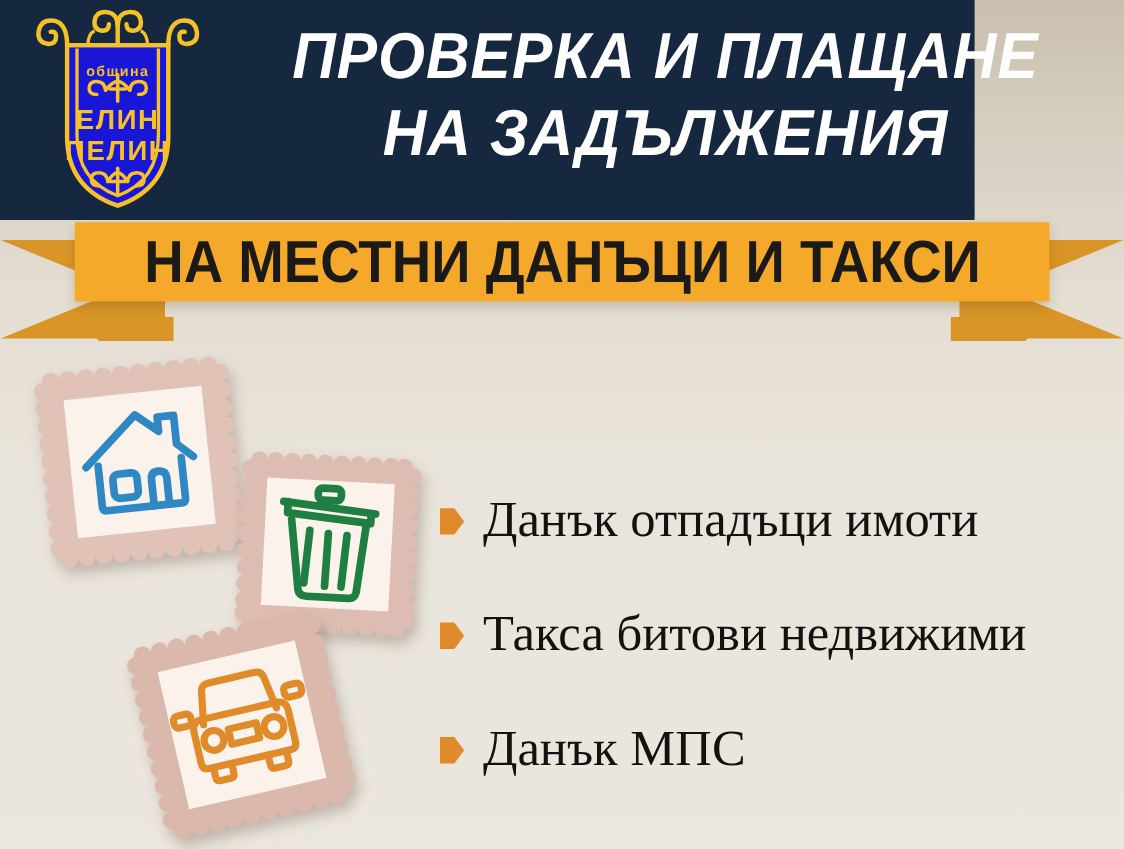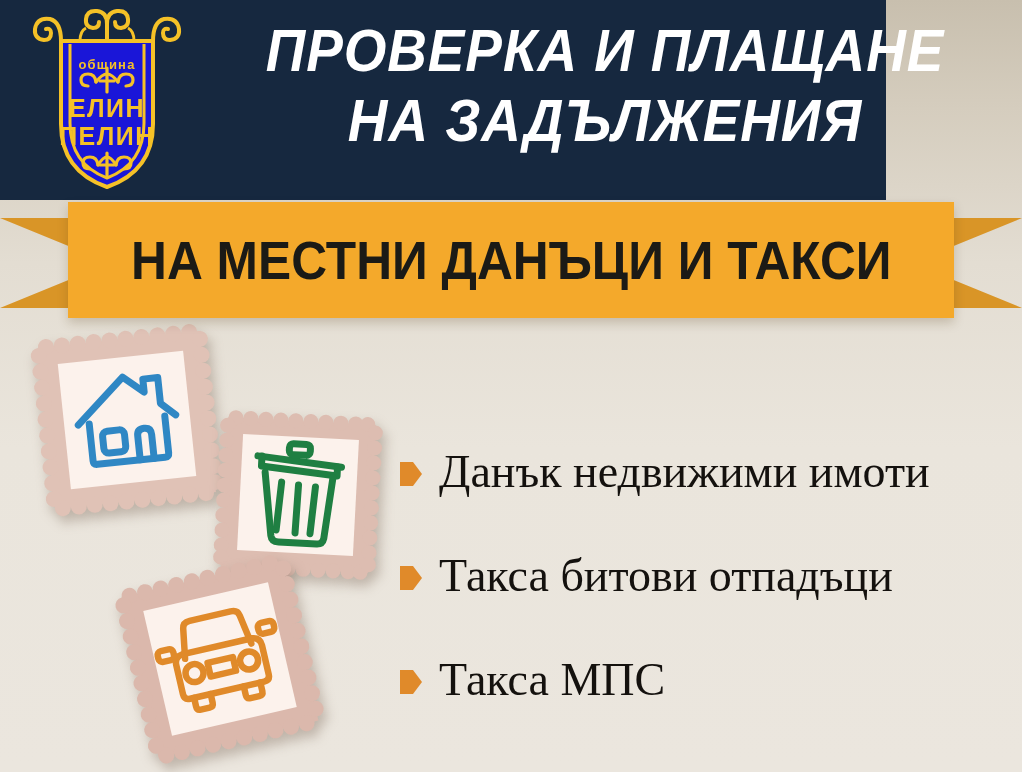--- a/index.html
+++ b/index.html
@@ -96,21 +96,21 @@
   }
   .ribbon-fold.right {
     right: 68px;
     clip-path: polygon(0 0, 90px 0, 68px 22px, 0 22px);
   }
   .ribbon-band {
     position: absolute;
     left: 68px;
     top: 6px;
     width: 886px;
-    height: 116px;
+    height: 72px;
     background: #f4a92b;
     box-shadow: 0 5px 10px rgba(80,60,20,0.22);
     display: flex;
     align-items: center;
     justify-content: center;
   }
   .ribbon-text {
     color: #1b1a16;
     font-family: "Liberation Sans", sans-serif;
     font-weight: bold;
@@ -418,31 +418,31 @@
       </svg>
     </div>
   </div>
 
   <div class="list">
 
     <div class="list-item">
       <svg class="bullet" viewBox="0 0 22 26">
         <path d="M0 1 L13 1 L22 13 L13 25 L0 25 Z" fill="#e08a2a"></path>
       </svg>
-      <span class="list-label">Данък недвижими имоти</span>
+      <span class="list-label">Данък отпадъци имоти</span>
     </div>
 
     <div class="list-item">
       <svg class="bullet" viewBox="0 0 22 26">
         <path d="M0 1 L13 1 L22 13 L13 25 L0 25 Z" fill="#e08a2a"></path>
       </svg>
-      <span class="list-label">Такса битови отпадъци</span>
+      <span class="list-label">Такса битови недвижими</span>
     </div>
 
     <div class="list-item">
       <svg class="bullet" viewBox="0 0 22 26">
         <path d="M0 1 L13 1 L22 13 L13 25 L0 25 Z" fill="#e08a2a"></path>
       </svg>
-      <span class="list-label">Такса МПС</span>
+      <span class="list-label">Данък МПС</span>
     </div>
   </div>
 
 </div>
 
 </body></html>

